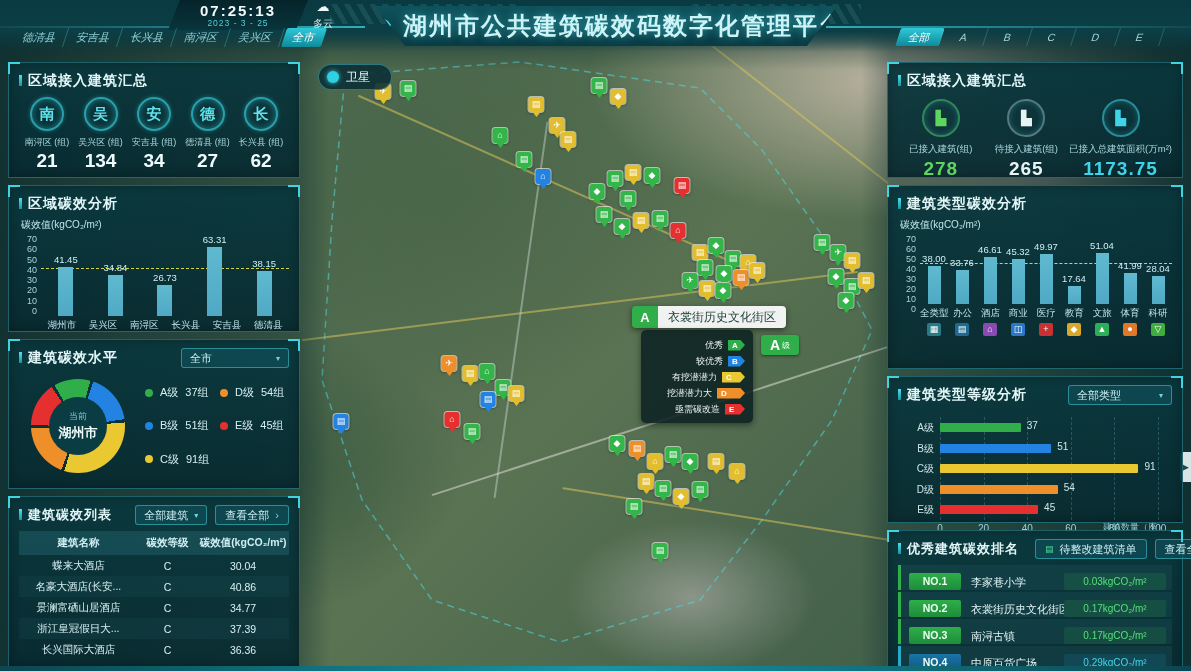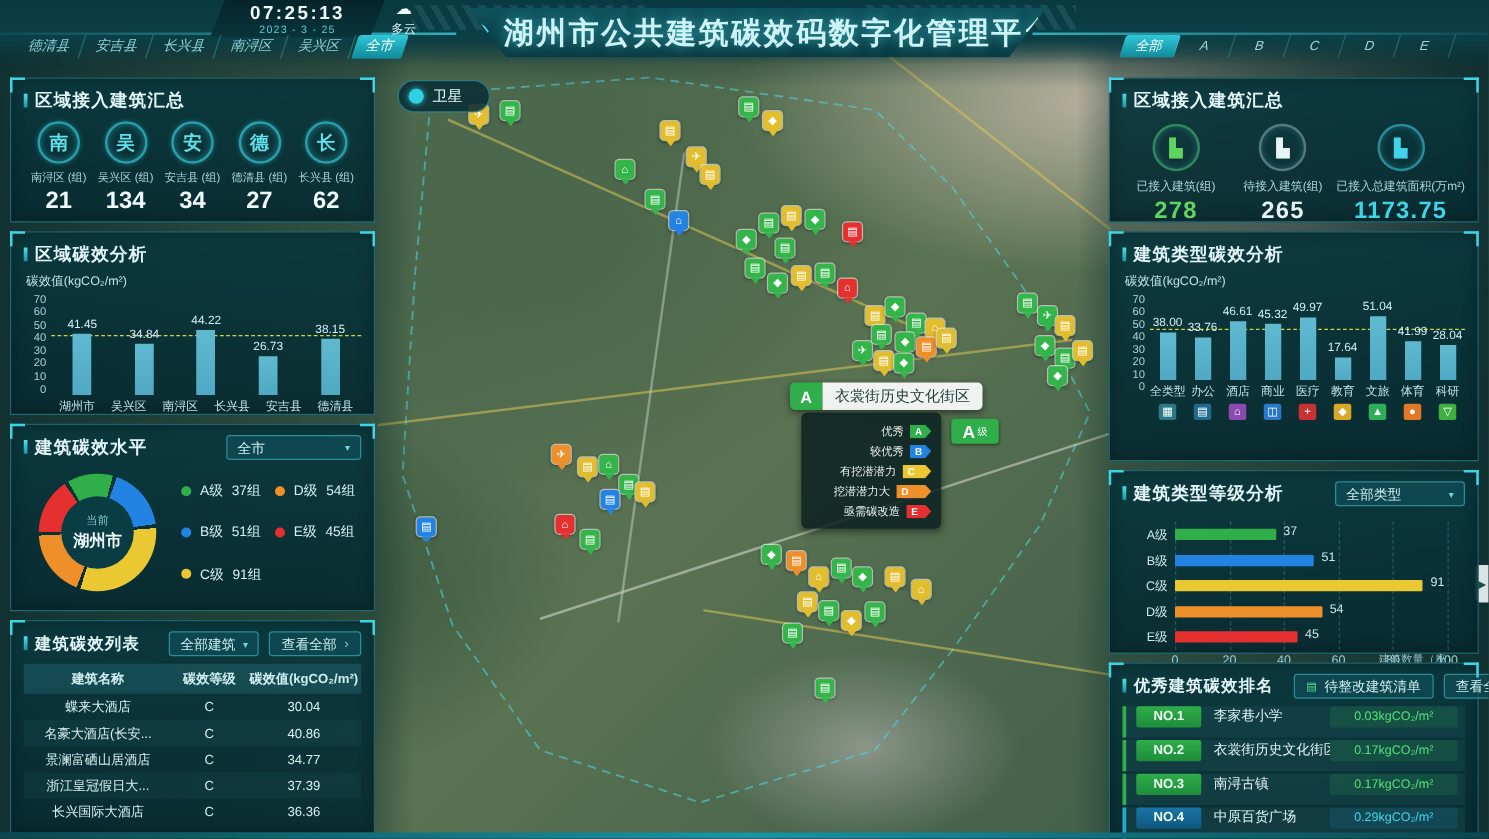--- a/index.html
+++ b/index.html
@@ -191,21 +191,21 @@
   .hrow{position:relative;height:20.5px;}
   .hlabel{position:absolute;left:-36px;width:30px;text-align:right;top:4px;font-size:10px;color:#cfe8ea;}
   .hbar{position:absolute;left:0;top:6px;height:9px;border-radius:1px;}
   .hval{position:absolute;top:3px;font-size:10px;color:#cfe8ea;}
   .hticks{position:absolute;left:0;right:0;top:106px;height:13px;}
   .htick{position:absolute;transform:translateX(-50%);font-size:10px;color:#9fd0d8;}
   .haxis{position:absolute;right:-8px;top:104px;font-size:9px;color:#8fc6cc;}
 
   
   .rrows{display:flex;flex-direction:column;gap:2px;margin-top:4px;}
-  .rrow{display:flex;align-items:flex-start;height:25px;background:rgba(28,78,84,.4);border-left:3px solid #2fae4a;}
+  .rrow{display:flex;align-items:flex-end;height:25px;background:rgba(28,78,84,.4);border-left:3px solid #2fae4a;}
   .rrow.blue{border-left-color:#2aa8c8;}
   .rno{width:52px;height:17px;line-height:17px;text-align:center;color:#ecfff2;font-weight:bold;font-size:10.5px;
       background:linear-gradient(180deg,#2fae4a,#1e8c3a);border-radius:2px;margin:0 10px 0 8px;flex:0 0 auto;}
   .rrow.blue .rno{background:linear-gradient(180deg,#1a74a8,#0f577f);}
   .rname{flex:1;color:#e2f4f6;font-size:11px;white-space:nowrap;overflow:hidden;}
   .rval{width:102px;height:17px;line-height:17px;text-align:center;font-size:10px;border-radius:2px;
       margin-right:6px;flex:0 0 auto;color:#55e07a;background:rgba(47,174,74,.16);}
   .rrow.blue .rval{color:#45d6e8;background:rgba(35,140,190,.16);}
 
   .bottom-bar{position:absolute;left:0;right:0;bottom:0;height:5px;z-index:9;
@@ -553,26 +553,26 @@
               <div class="vc-ref" style="bottom: 57.1429%;"></div>
               <div class="vc-group">
                 <div class="vc-val">41.45</div>
                 <div class="vc-bar" style="height: 59.2143%; width: 15px; background: linear-gradient(rgb(95, 185, 207), rgb(79, 169, 196));"></div>
               </div>
               <div class="vc-group">
                 <div class="vc-val">34.84</div>
                 <div class="vc-bar" style="height: 49.7714%; width: 15px; background: linear-gradient(rgb(95, 185, 207), rgb(79, 169, 196));"></div>
               </div>
               <div class="vc-group">
-                <div class="vc-val">44.22</div>
-                <div class="vc-bar" style="height: 63.1714%; width: 15px; background: linear-gradient(rgb(95, 185, 207), rgb(79, 169, 196));"></div>
-              </div>
-              <div class="vc-group">
                 <div class="vc-val">26.73</div>
                 <div class="vc-bar" style="height: 38.1857%; width: 15px; background: linear-gradient(rgb(95, 185, 207), rgb(79, 169, 196));"></div>
+              </div>
+              <div class="vc-group">
+                <div class="vc-val">63.31</div>
+                <div class="vc-bar" style="height: 90.4429%; width: 15px; background: linear-gradient(rgb(95, 185, 207), rgb(79, 169, 196));"></div>
               </div>
               <div class="vc-group">
                 <div class="vc-val">38.15</div>
                 <div class="vc-bar" style="height: 54.5%; width: 15px; background: linear-gradient(rgb(95, 185, 207), rgb(79, 169, 196));"></div>
               </div>
             </div>
           </div>
           <div class="vc-cats">
             <div class="vc-cat">湖州市</div>
             <div class="vc-cat">吴兴区</div>

